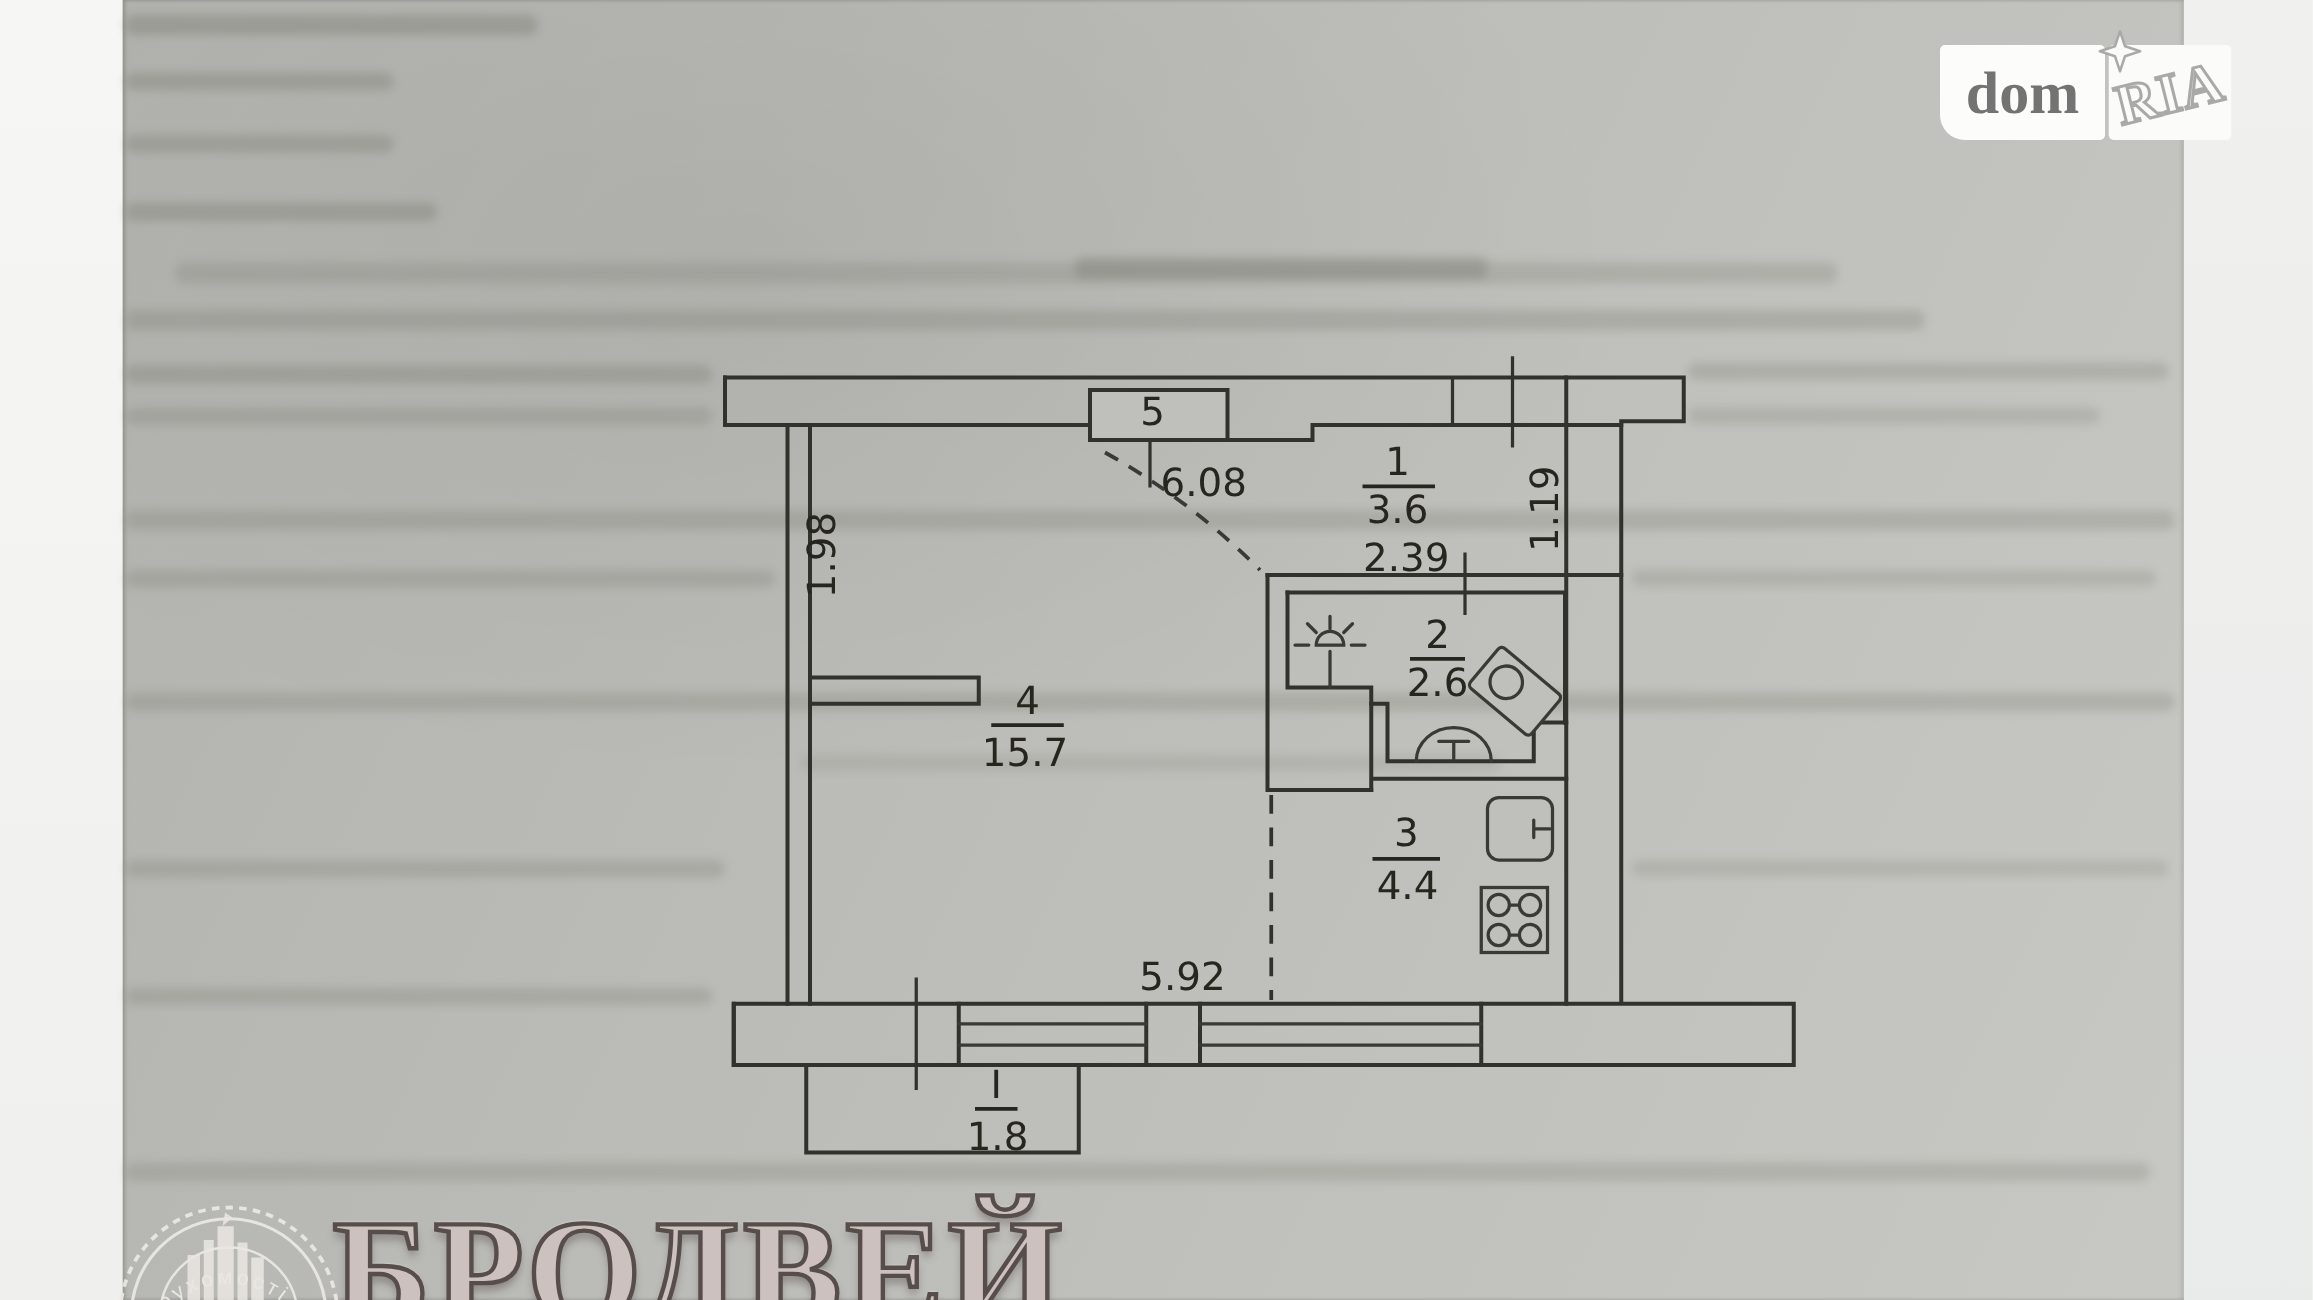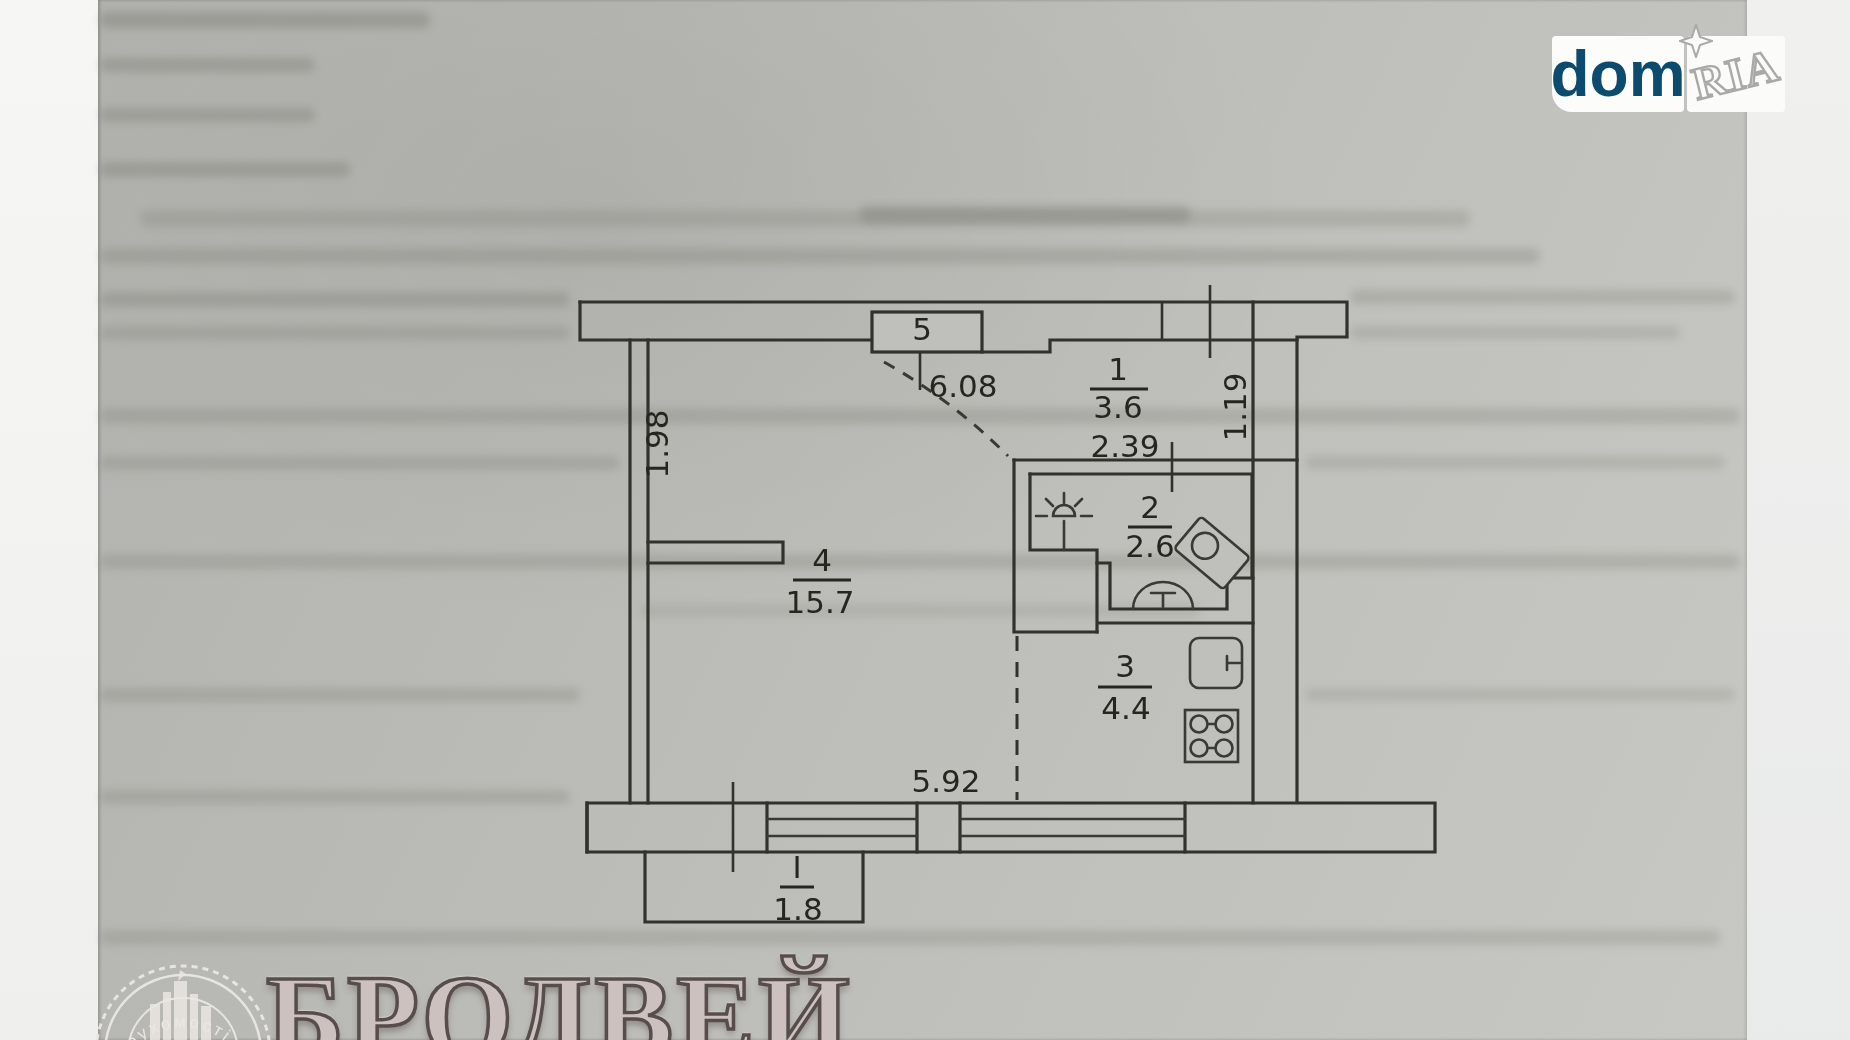--- a/index.html
+++ b/index.html
@@ -25,21 +25,21 @@
   .tick{stroke:#32322d;stroke-width:2.6;fill:none;}
   .dash{stroke:#32322d;stroke-width:3;fill:none;stroke-dasharray:15 11;}
   .swing{stroke:#3a3a34;stroke-width:3;fill:none;stroke-dasharray:12 10;}
   .lbl{font-family:"DejaVu Sans",sans-serif;font-size:31px;fill:#26261f;text-anchor:middle;}
   .ul{stroke:#26261f;stroke-width:3;}
   .boxfill{fill:#bfbfbb;stroke:#32322d;stroke-width:3.2;}
   
   #watermark{position:absolute;left:1552px;top:36px;display:flex;gap:3px;}
   #wm-dom{width:132px;height:76px;background:#fcfcfb;border-radius:4px 4px 4px 20px;
     display:flex;align-items:center;justify-content:center;}
-  #wm-dom span{font-family:Liberation Sans, sans-serif;font-weight:bold;font-size:64px;color:#0c4a6e;letter-spacing:0;}
+  #wm-dom span{font-family:Liberation Serif, serif;font-weight:bold;font-size:48px;color:#737373;letter-spacing:0;}
   #wm-ria{width:98px;height:76px;background:#fbfbfa;border-radius:4px;position:relative;overflow:visible;
     display:flex;align-items:center;justify-content:center;}
   #wm-ria span{
     font-family:"Liberation Serif",serif;font-weight:bold;font-size:46px;
     color:transparent;-webkit-text-stroke:2.4px #a9a9a6;transform:rotate(-14deg);letter-spacing:1px;}
   #ria-star{position:absolute;left:-8px;top:-12px;}
   
   #agency-name{
     position:absolute;left:266px;top:950px;width:640px;
     font-family:"Liberation Serif",serif;font-weight:bold;font-size:118px;letter-spacing:3px;

